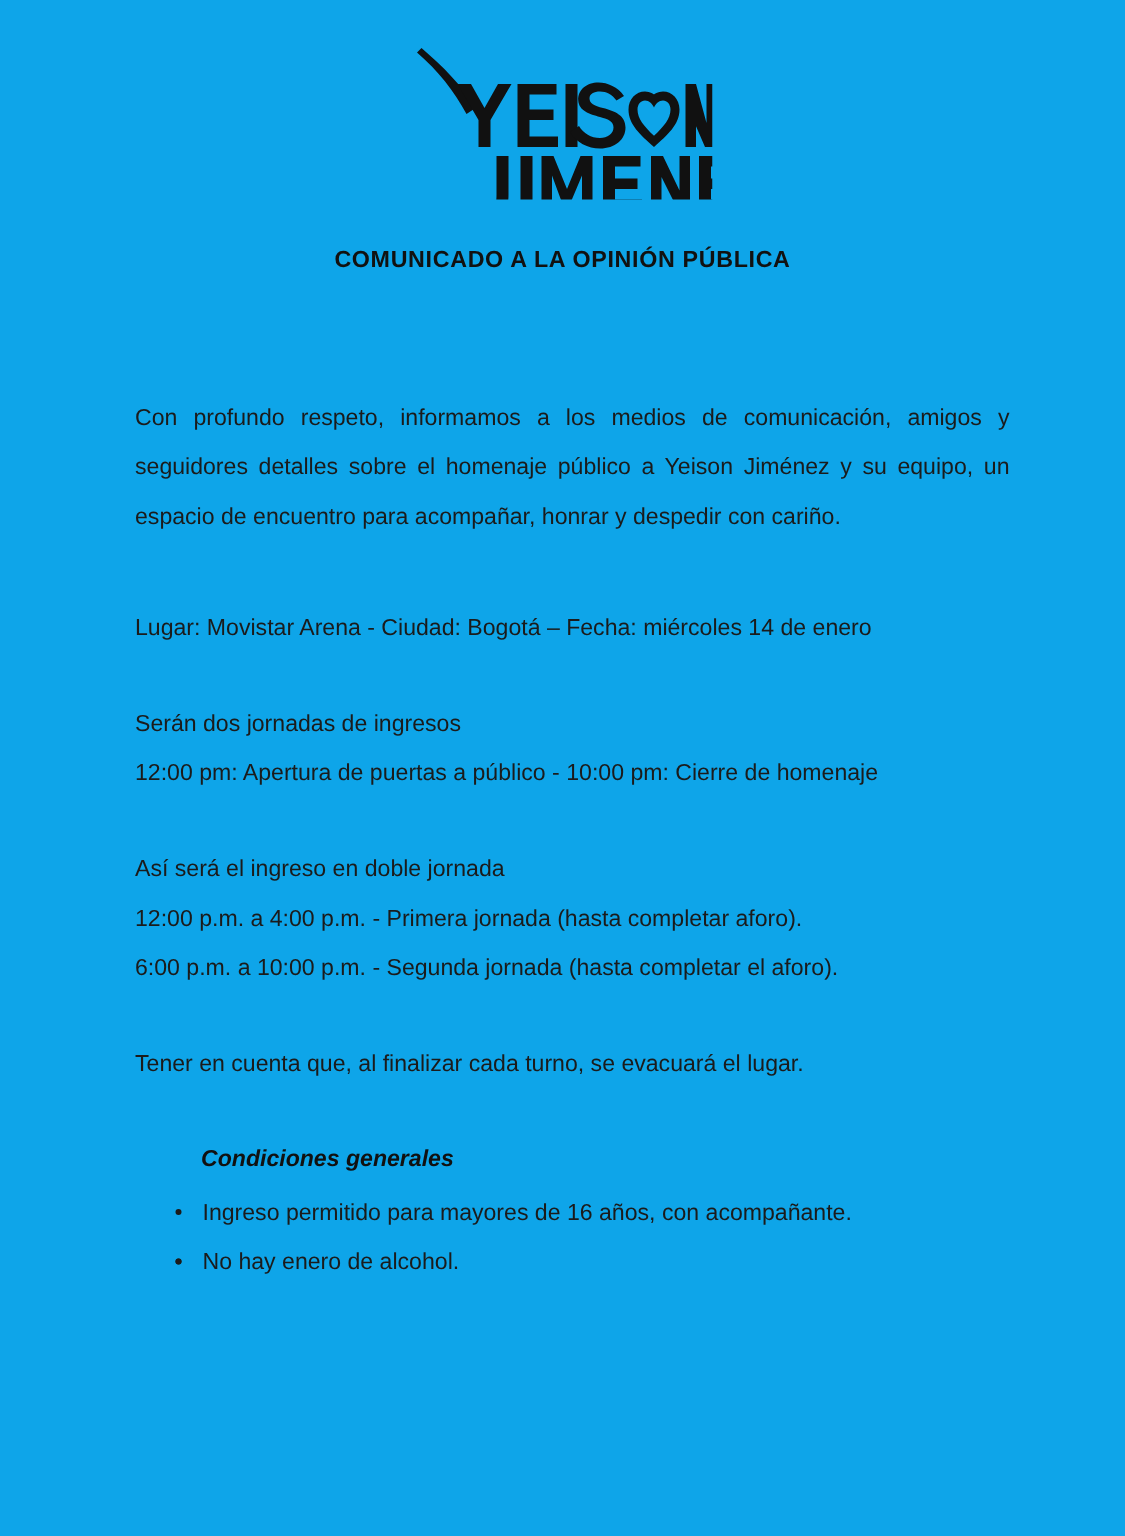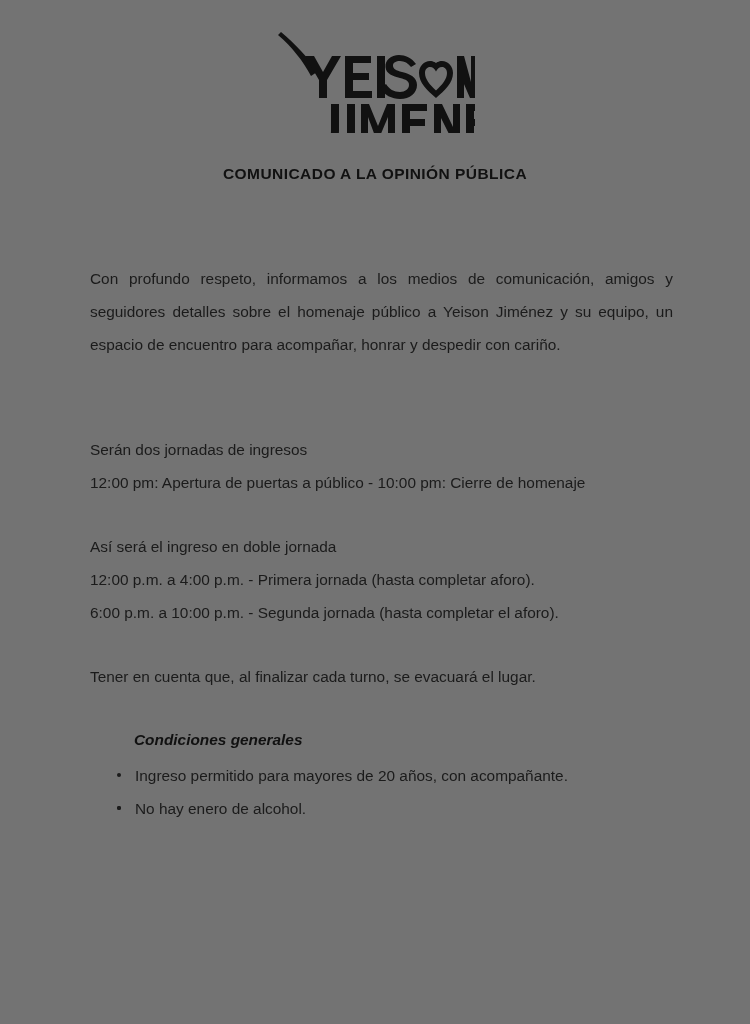--- a/index.html
+++ b/index.html
@@ -14,21 +14,21 @@
     position: relative;
     overflow: hidden;
     font-family: "Liberation Sans", sans-serif;
     color: #1b1b1b;
     -webkit-font-smoothing: antialiased;
   }
 
   .page {
     position: absolute;
     inset: 0;
-    background: #737373;
+    background: #0ea5e9;
   }
 
   
   .logo-wrap {
     position: absolute;
     top: 28px;
     left: 0;
     width: 750px;
     height: 110px;
     display: flex;
@@ -165,20 +165,21 @@
   </div>
 
   <div class="doc-title">COMUNICADO A LA OPINIÓN PÚBLICA</div>
 
   <div class="content">
 
     <p class="para-justified">Con profundo respeto, informamos a los medios de comunicación, amigos y seguidores detalles sobre el homenaje público a Yeison Jiménez y su equipo, un espacio de encuentro para acompañar, honrar y despedir con cariño.</p>
 
     <div class="gap-lg"></div>
 
+    <div class="line">Lugar: Movistar Arena - Ciudad: Bogotá – Fecha: miércoles 14 de enero</div>
 
     <div class="gap-md"></div>
 
     <div class="line">Serán dos jornadas de ingresos</div>
     <div class="line">12:00 pm: Apertura de puertas a público - 10:00 pm: Cierre de homenaje</div>
 
     <div class="gap-md"></div>
 
     <div class="line">Así será el ingreso en doble jornada</div>
     <div class="line">12:00 p.m. a 4:00 p.m. - Primera jornada (hasta completar aforo).</div>
@@ -188,21 +189,21 @@
 
     <div class="line">Tener en cuenta que, al finalizar cada turno, se evacuará el lugar.</div>
 
     <div class="gap-sm"></div>
 
     <div class="section-heading">Condiciones generales</div>
 
     <ul class="conditions">
       <li>
         <span class="bullet-dot"></span>
-        <span>Ingreso permitido para mayores de 20 años, con acompañante.</span>
+        <span>Ingreso permitido para mayores de 16 años, con acompañante.</span>
       </li>
       <li>
         <span class="bullet-dot"></span>
       </li>
       <li>
         <span class="bullet-dot"></span>
         <span>No hay enero de alcohol.</span>
       </li>
     </ul>
 

